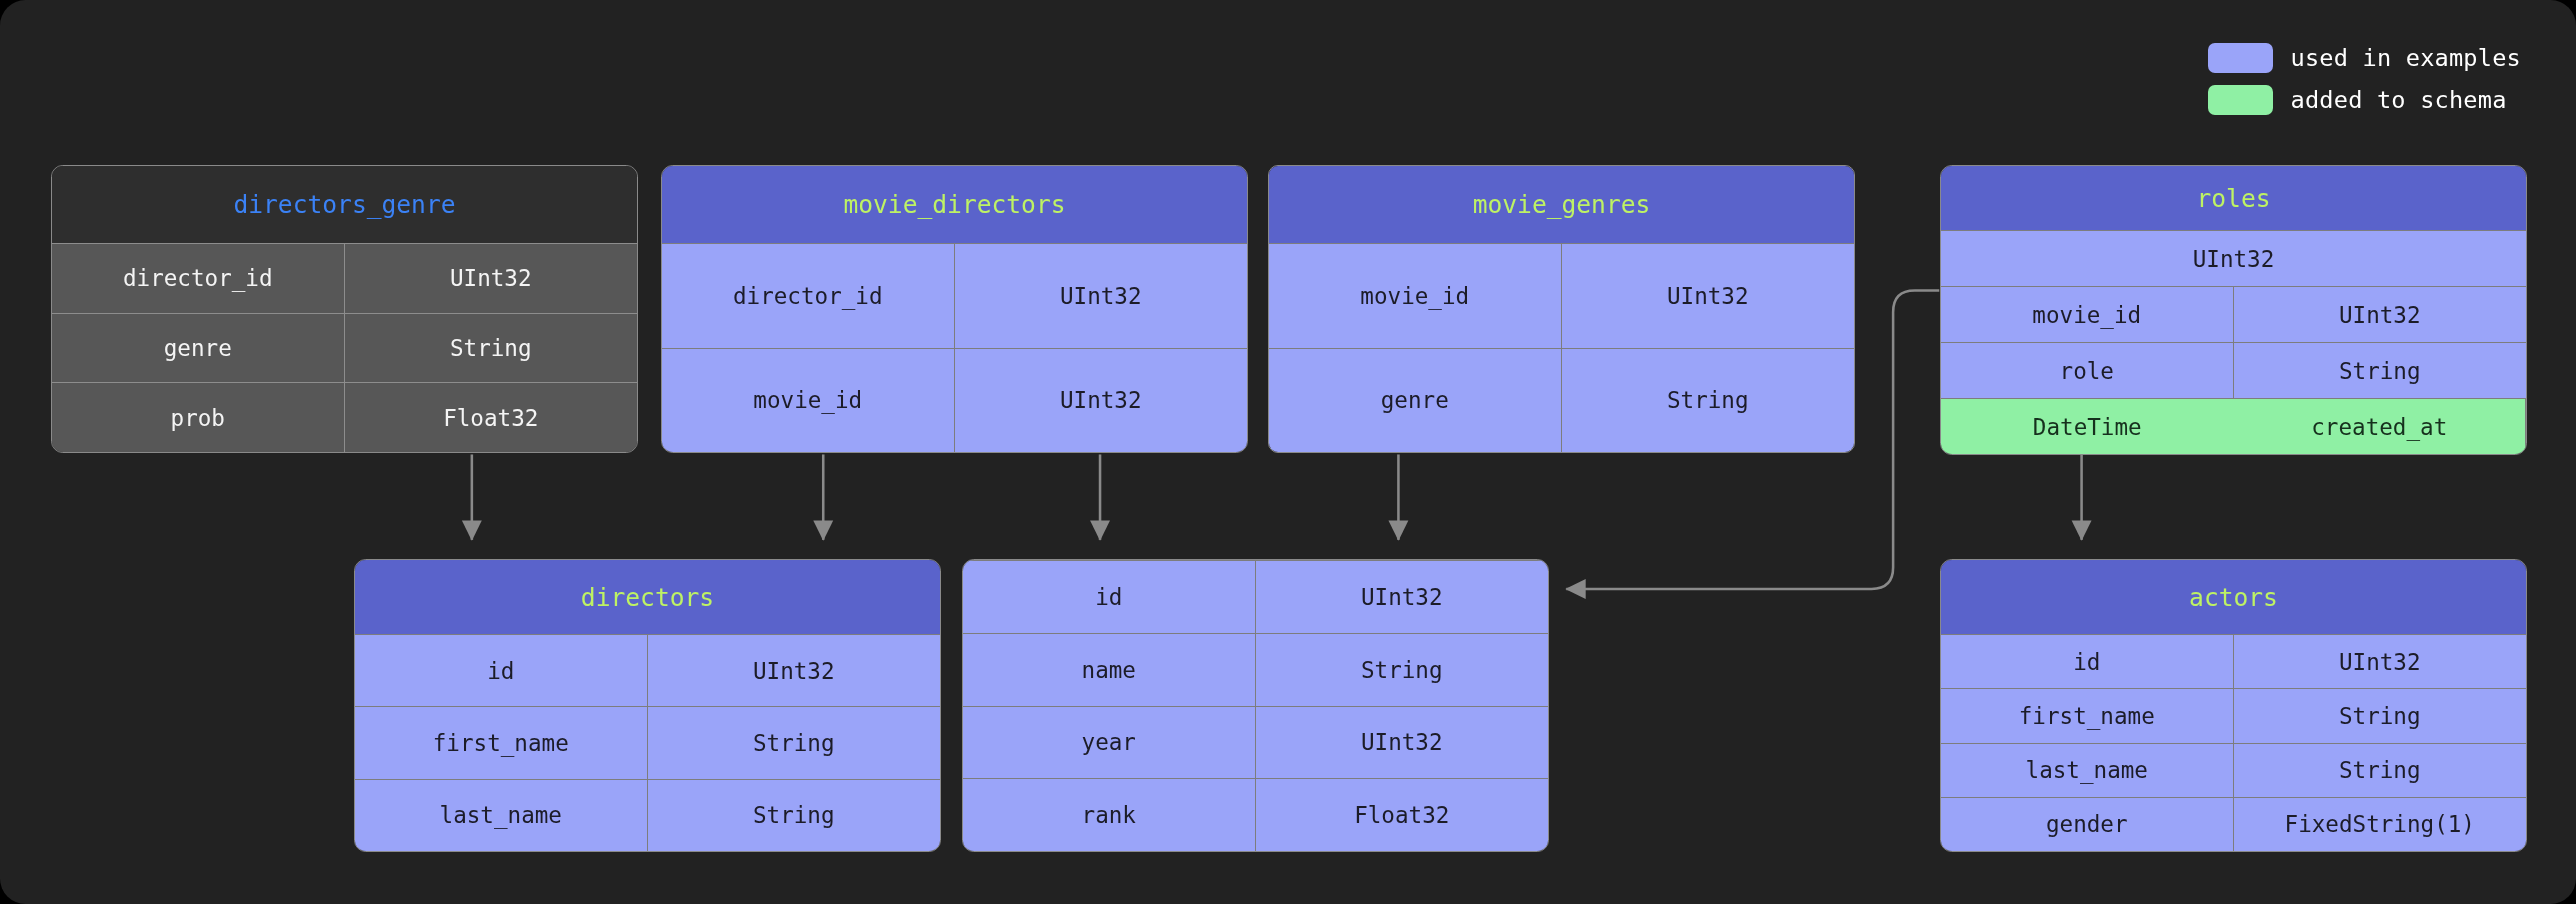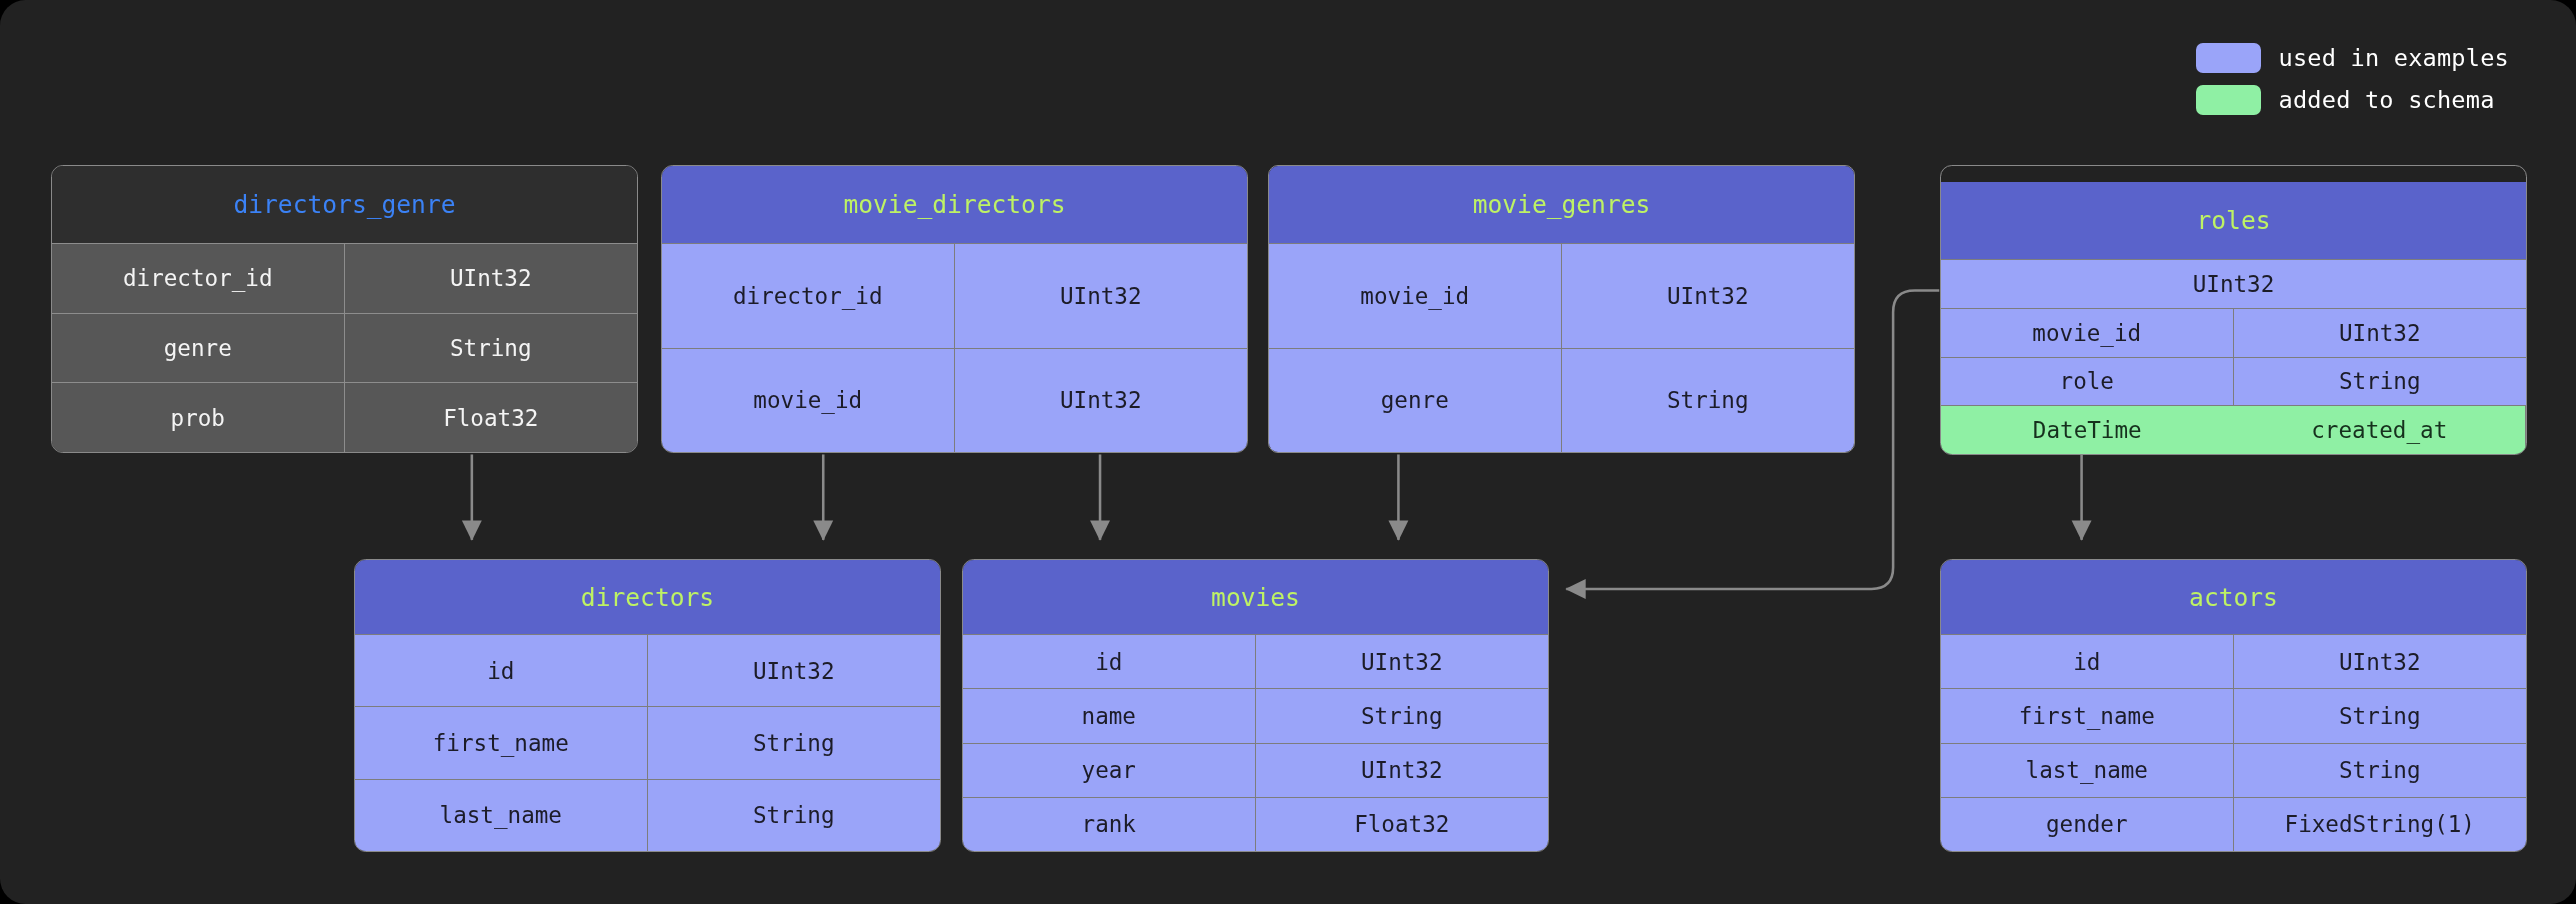--- a/index.html
+++ b/index.html
@@ -18,21 +18,21 @@
     height: 904px;
     background: #222222;
     border-radius: 25.5px;
     overflow: hidden;
   }
 
   
   #legend {
     position: absolute;
     top: 43px;
-    right: 67px;
+    right: 55px;
     display: flex;
     flex-direction: column;
     gap: 11.8px;
     align-items: flex-start;
   }
   .legend-row {
     display: flex;
     align-items: center;
     gap: 17.7px;
   }
@@ -182,21 +182,21 @@
           <div class="cell cell-type">UInt32</div>
         </div>
         <div class="table-row">
           <div class="cell cell-name">genre</div>
           <div class="cell cell-type">String</div>
         </div>
       </div>
   </div>
 
   <div class="table theme-blue" style="left:1940px; top:165px; width:587px; height:290px;">
-    <div class="table-title" style="height:77px;margin-top:16px;">roles</div>
+    <div class="table-title" style="height:64px;">roles</div>
     <div class="table-rows">
         <div class="table-row">
           <div class="cell cell-type">UInt32</div>
         </div>
         <div class="table-row">
           <div class="cell cell-name">movie_id</div>
           <div class="cell cell-type">UInt32</div>
         </div>
         <div class="table-row">
           <div class="cell cell-name">role</div>
@@ -221,21 +221,20 @@
           <div class="cell cell-type">String</div>
         </div>
         <div class="table-row">
           <div class="cell cell-name">last_name</div>
           <div class="cell cell-type">String</div>
         </div>
       </div>
   </div>
 
   <div class="table theme-blue" style="left:962px; top:559px; width:587px; height:293px;">
-    <div class="table-title" style="height:74px;">movies</div>
     <div class="table-rows">
         <div class="table-row">
           <div class="cell cell-name">id</div>
           <div class="cell cell-type">UInt32</div>
         </div>
         <div class="table-row">
           <div class="cell cell-name">name</div>
           <div class="cell cell-type">String</div>
         </div>
         <div class="table-row">

